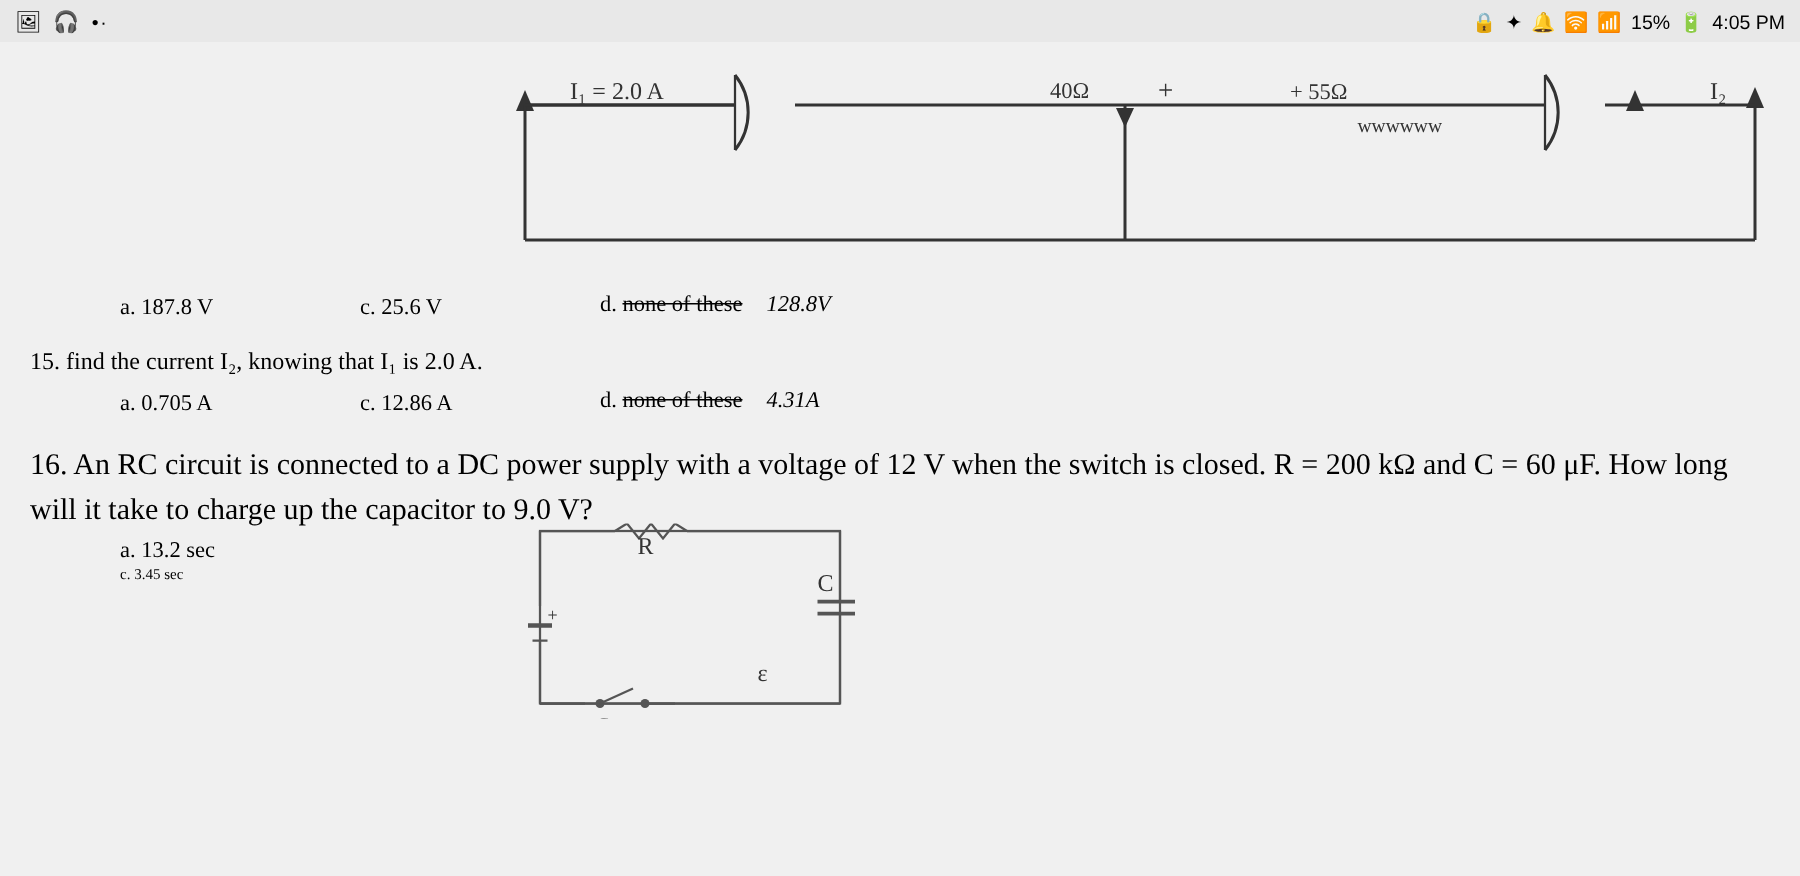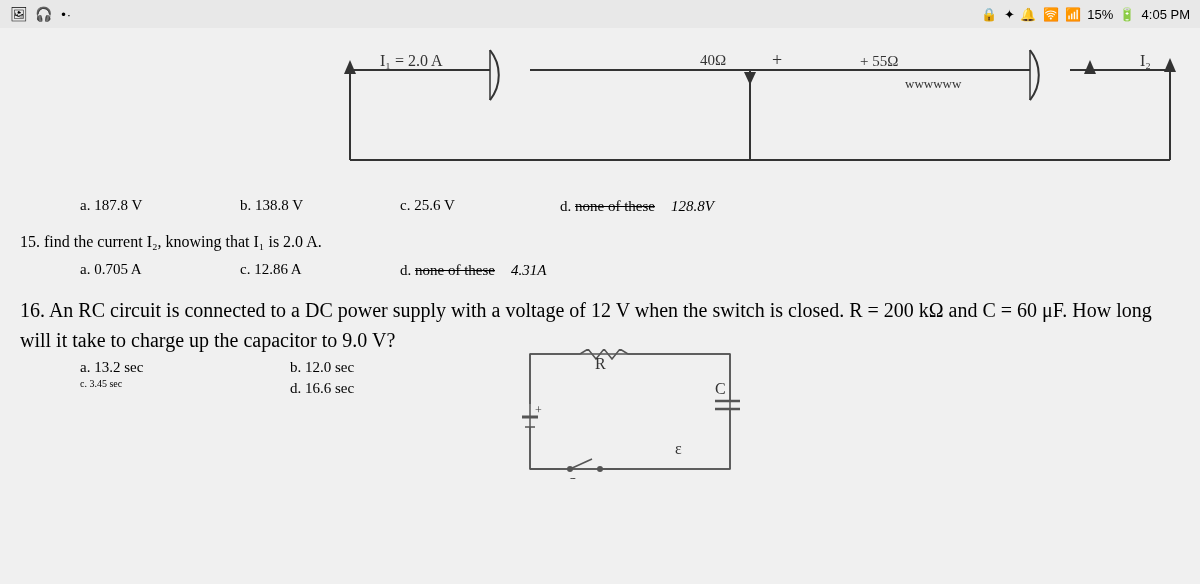--- a/index.html
+++ b/index.html
@@ -54,21 +54,21 @@
     .question-title {
       font-size: 16px;
       margin-bottom: 4px;
       line-height: 1.4;
     }
 
     .answers-row {
       display: flex;
       gap: 0;
       margin-left: 60px;
-      align-items: flex-end;
+      align-items: flex-start;
       flex-wrap: wrap;
     }
 
     .answer-item {
       min-width: 160px;
       font-size: 15px;
       line-height: 1.6;
     }
 
     .strikethrough {
@@ -192,24 +192,20 @@
   </svg>
 </div>
 
 <div id="questions-area" style="padding-top: 165px; padding-left: 20px;">
 
   <div class="question-block">
     <div class="answers-row">
       <div class="answer-item">
         <span>a. </span>
         <span>187.8 V</span>
-      </div>
-      <div class="answer-item">
-        <span>b. </span>
-        <span>138.8 V</span>
       </div>
       <div class="answer-item">
         <span>c. </span>
         <span>25.6 V</span>
       </div>
       <div class="answer-stacked">
         <span>d. <span class="strikethrough">none of these</span></span>
         <span style="margin-left: 16px; font-style: italic;">128.8V</span>
       </div>
     </div>
@@ -247,30 +243,20 @@
           <div style="font-size:15px; min-width: 150px;">
             <span>a. </span>
             <span>13.2 sec</span>
           </div>
           <div style="font-size:10px; min-width: 150px;">
             <span>c. </span>
             <span>3.45 sec</span>
           </div>
         </div>
       </div>
-      <div style="margin-left: 20px;">
-        <div style="font-size:15px; min-width: 150px; margin-bottom: 4px;">
-          <span>b. </span>
-          <span>12.0 sec</span>
-        </div>
-        <div style="font-size:15px; min-width: 150px;">
-          <span>d. </span>
-          <span>16.6 sec</span>
-        </div>
-      </div>
 
       <div style="margin-left: 80px; margin-top: -10px;">
         <svg width="220" height="130" viewBox="0 0 220 130">
 
           <rect x="10" y="5" width="200" height="115" fill="none" stroke="#555" stroke-width="1.5"></rect>
 
           <line x1="10" y1="5" x2="60" y2="5" stroke="#555" stroke-width="1.5"></line>
 
           <polyline points="60,5 68,0 76,10 84,0 92,10 100,0 108,5" fill="none" stroke="#555" stroke-width="1.5"></polyline>
           <line x1="108" y1="5" x2="210" y2="5" stroke="#555" stroke-width="1.5"></line>

